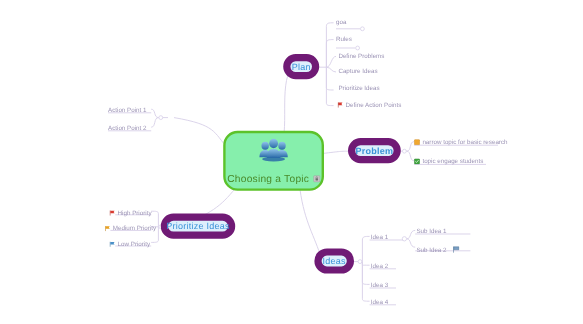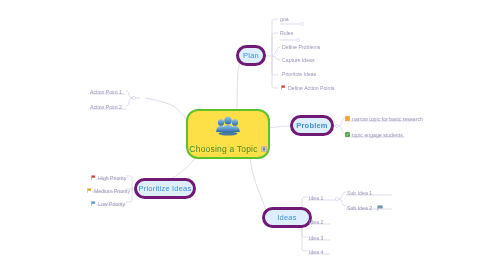--- a/index.html
+++ b/index.html
@@ -10,40 +10,40 @@
     overflow:hidden;
     position:relative;
   }
   #canvas{position:absolute;inset:0;width:486px;height:270px;}
   #edges{position:absolute;left:0;top:0;width:486px;height:270px;}
 
   
   .central{
     position:absolute;
     box-sizing:border-box;
-    background:#fde047;
+    background:#86efac;
     border:2px solid #5cc22a;
     border-radius:12px;
     display:flex;flex-direction:column;
     align-items:center;justify-content:center;
     gap:3px;
   }
   .central-label{
     font-size:8.5px;color:#4a8a2a;letter-spacing:.2px;
     display:flex;align-items:center;gap:3px;white-space:nowrap;
   }
   .avatar{display:block;}
   .lock-ico{display:block;}
 
   
   .pill{
     position:absolute;
     box-sizing:border-box;
     background:#ddeffc;
-    border:3px solid #701a75;
+    border:6px solid #701a75;
     border-radius:11px;
     display:flex;align-items:center;justify-content:center;
     color:#3a92d8;font-size:7.5px;letter-spacing:.2px;white-space:nowrap;
   }
 
   
   .leaf{
     position:absolute;
     display:flex;align-items:center;gap:2px;
     font-size:5.2px;color:#9b93b5;white-space:nowrap;
@@ -156,21 +156,21 @@
   </div>
 
   <div class="pill" style="left:236px;top:45px;width:30px;height:21px;">
     <span>Plan</span>
   </div>
 
   <div class="pill" style="left:290px;top:115px;width:44px;height:21px;font-weight:bold;">
     <span>Problem</span>
   </div>
 
-  <div class="pill" style="left:262px;top:207px;width:50px;height:21px;">
+  <div class="pill" style="left:262px;top:207px;width:33px;height:21px;">
     <span>Ideas</span>
   </div>
 
 
   <div class="pill" style="left:134px;top:178px;width:62px;height:21px;">
     <span>Prioritize Ideas</span>
   </div>
 
   <div class="leaf right" style="left:280px;top:17px;">
     <span>goa</span>

